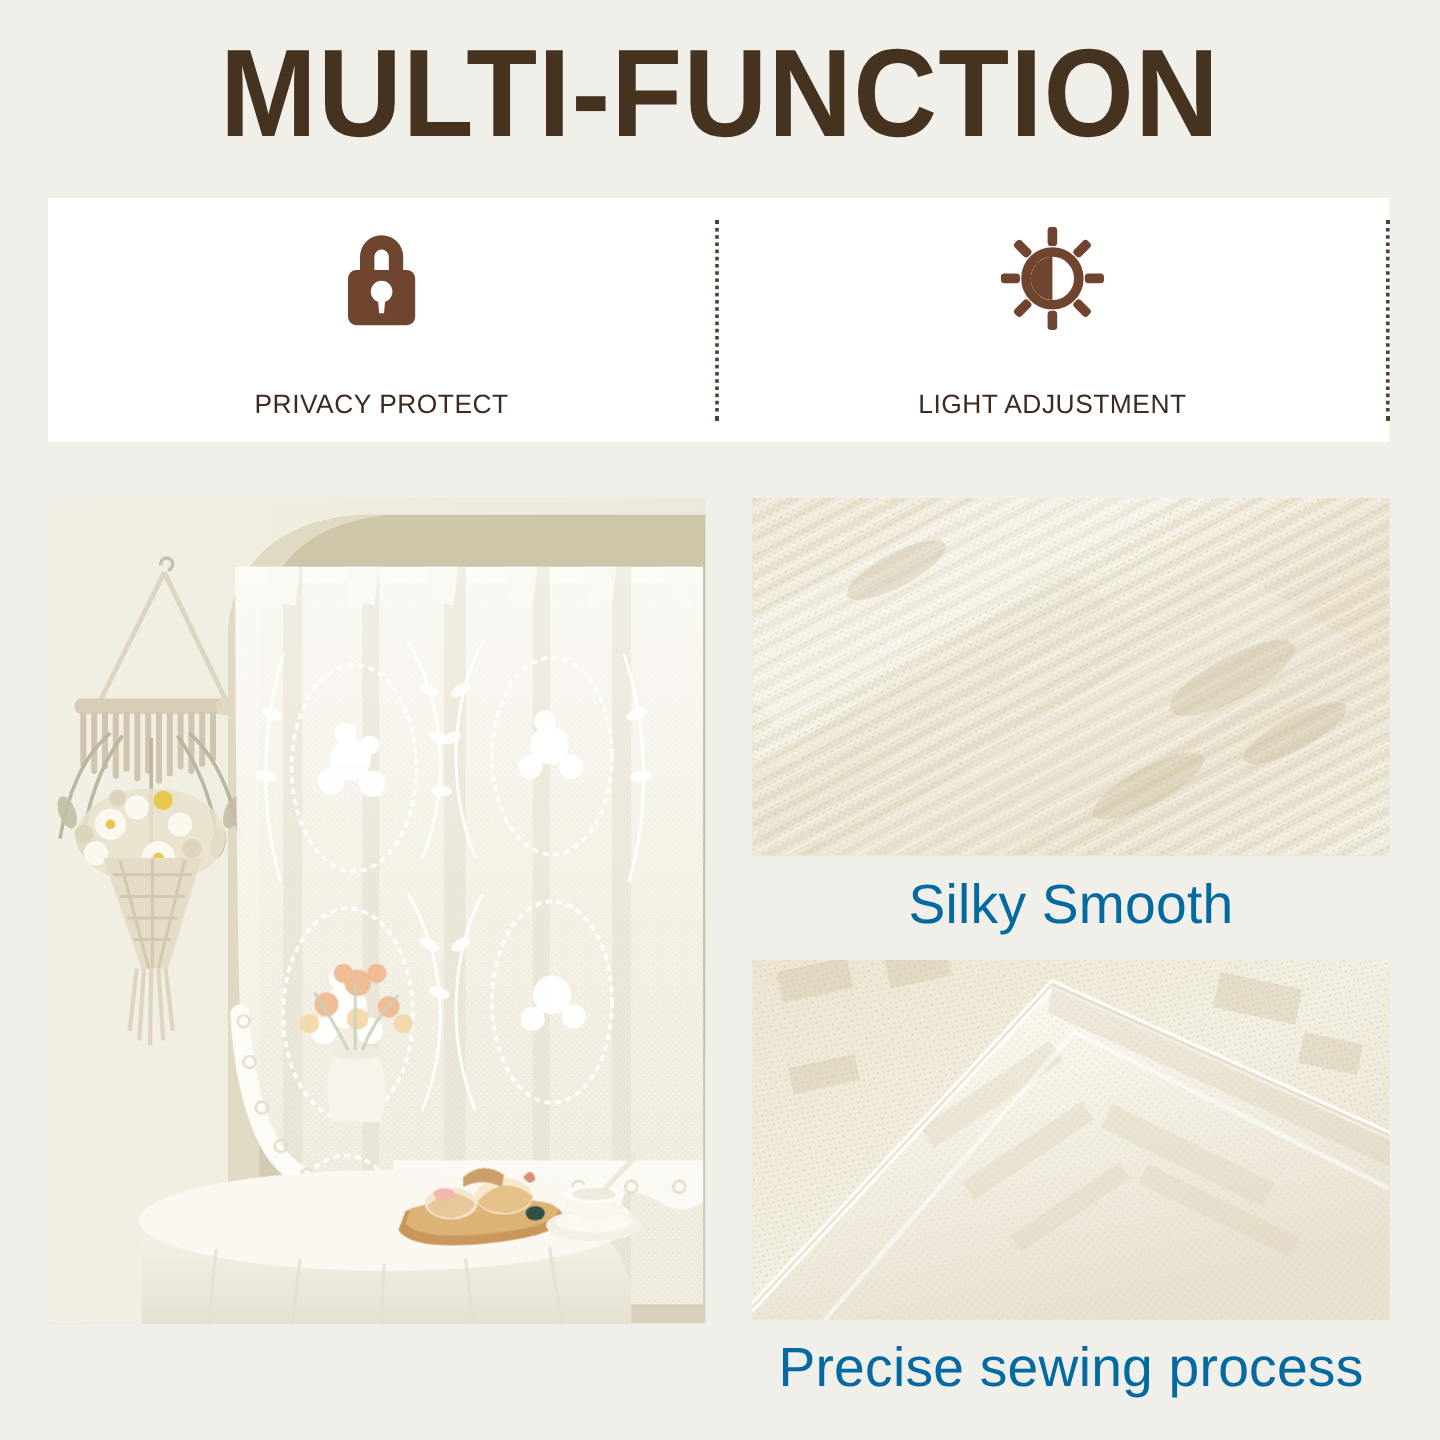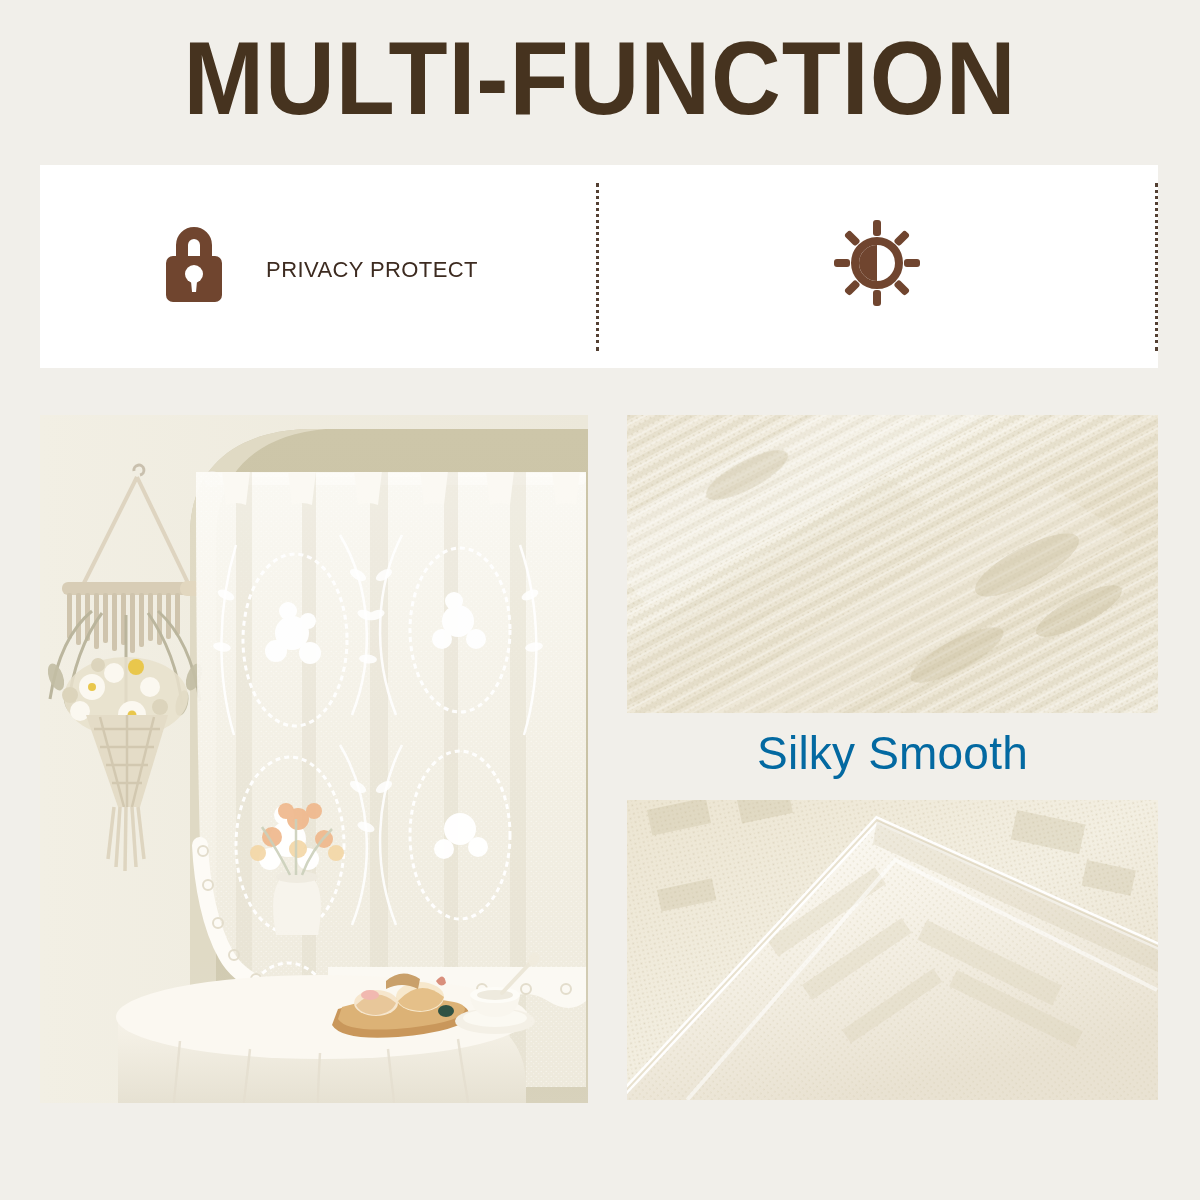--- a/index.html
+++ b/index.html
@@ -41,21 +41,21 @@
     width:1118px; height:203px;
     background:#ffffff;
     display:flex;
     align-items:stretch;
   }
 
   .feature-cell {
     flex:1 1 0;
     position:relative;
     display:flex;
-    flex-direction:row;
+    flex-direction:column;
     align-items:center;
     justify-content:center;
     padding-top:6px;
     gap:36px;
   }
 
   .feature-icon {
     height:84px;
     display:flex;
     align-items:center;
@@ -155,20 +155,21 @@
             <rect x="39" y="70" width="8" height="16" rx="3" transform="rotate(45 43 43)"></rect>
             <rect x="0" y="39" width="16" height="8" rx="3" transform="rotate(45 43 43)"></rect>
             <rect x="70" y="39" width="16" height="8" rx="3" transform="rotate(45 43 43)"></rect>
           </g>
 
           <circle cx="43" cy="43" r="22" fill="none" stroke="#70452f" stroke-width="8"></circle>
 
           <path d="M43 25 A18 18 0 0 0 43 61 Z" fill="#70452f"></path>
         </svg>
       </div>
+      <div class="feature-label">LIGHT ADJUSTMENT</div>
     </div>
 
     <div class="feature-divider"></div>
 
 
   </div>
 
   <div id="lifestyle-photo">
     <svg width="548" height="688" viewBox="0 0 548 688" aria-hidden="true">
       <defs>
@@ -559,14 +560,15 @@
 
       <path d="M-10 300 L250 20 L540 150" fill="none" stroke="#ffffff" stroke-width="7" opacity="0.95"></path>
       <path d="M-10 300 L250 20 L540 150" fill="none" stroke="#ded4bb" stroke-width="2" opacity="0.7"></path>
 
       <path d="M60 300 L268 60 L530 190" fill="none" stroke="#ffffff" stroke-width="4" opacity="0.55"></path>
 
       <path d="M250 20 L540 150 L540 176 L246 44 Z" fill="#cfc5a9" opacity="0.28"></path>
     </svg>
   </div>
 
+  <div class="caption" id="caption-2">Precise sewing process</div>
 
 </div>
 
 </body></html>

